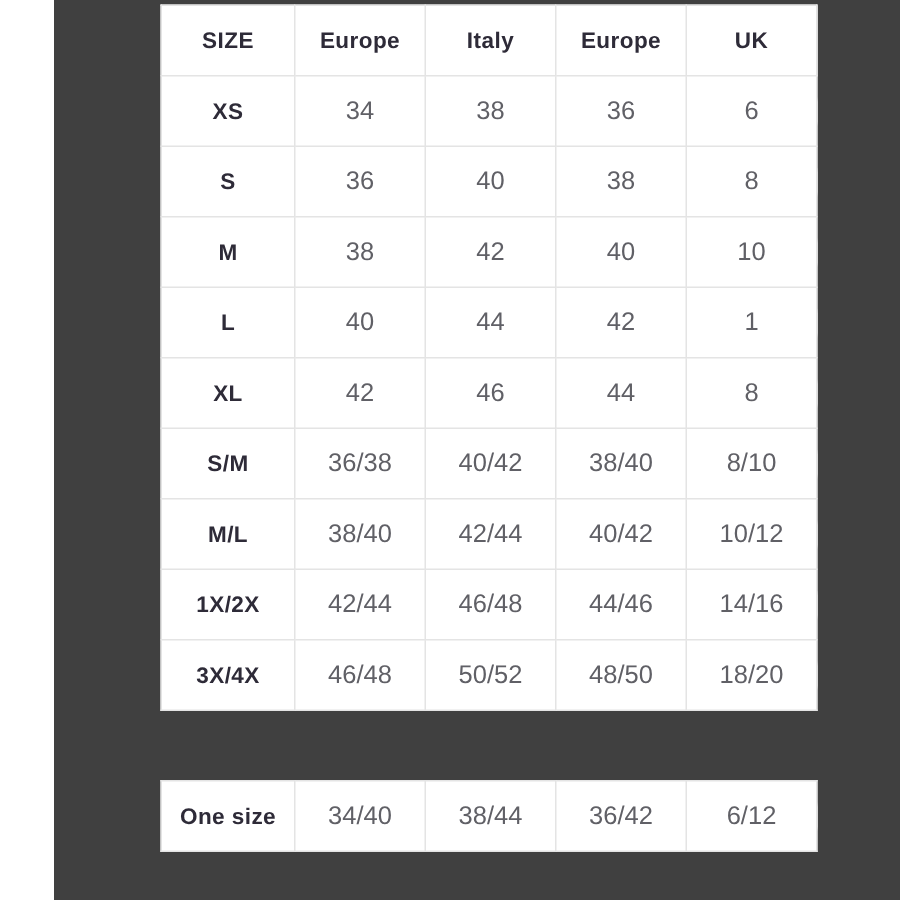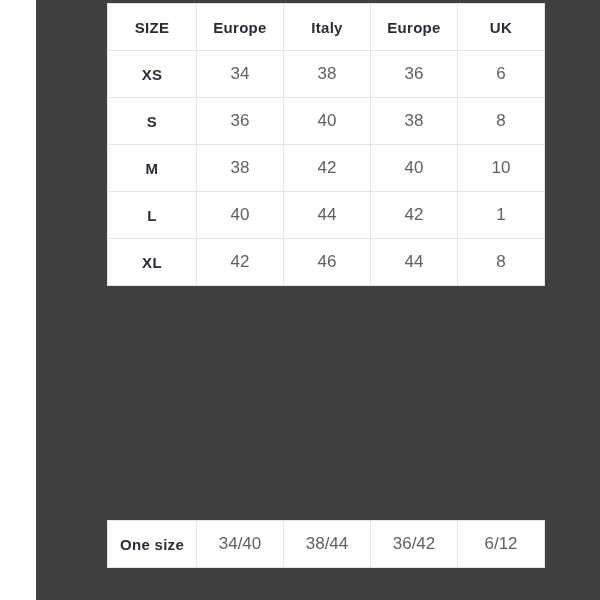--- a/index.html
+++ b/index.html
@@ -100,20 +100,48 @@
           <td>42</td>
           <td>1</td>
         </tr>
         <tr>
           <th>XL</th>
           <td>42</td>
           <td>46</td>
           <td>44</td>
           <td>8</td>
         </tr>
+        <tr>
+          <th>S/M</th>
+          <td>36/38</td>
+          <td>40/42</td>
+          <td>38/40</td>
+          <td>8/10</td>
+        </tr>
+        <tr>
+          <th>M/L</th>
+          <td>38/40</td>
+          <td>42/44</td>
+          <td>40/42</td>
+          <td>10/12</td>
+        </tr>
+        <tr>
+          <th>1X/2X</th>
+          <td>42/44</td>
+          <td>46/48</td>
+          <td>44/46</td>
+          <td>14/16</td>
+        </tr>
+        <tr>
+          <th>3X/4X</th>
+          <td>46/48</td>
+          <td>50/52</td>
+          <td>48/50</td>
+          <td>18/20</td>
+        </tr>
       </tbody>
   </table>
 
   <table class="size-table" id="special-table">
     <colgroup>
       <col class="label-col">
         <col class="value-col">
         <col class="value-col">
       <col class="value-col">
         <col class="value-col">

